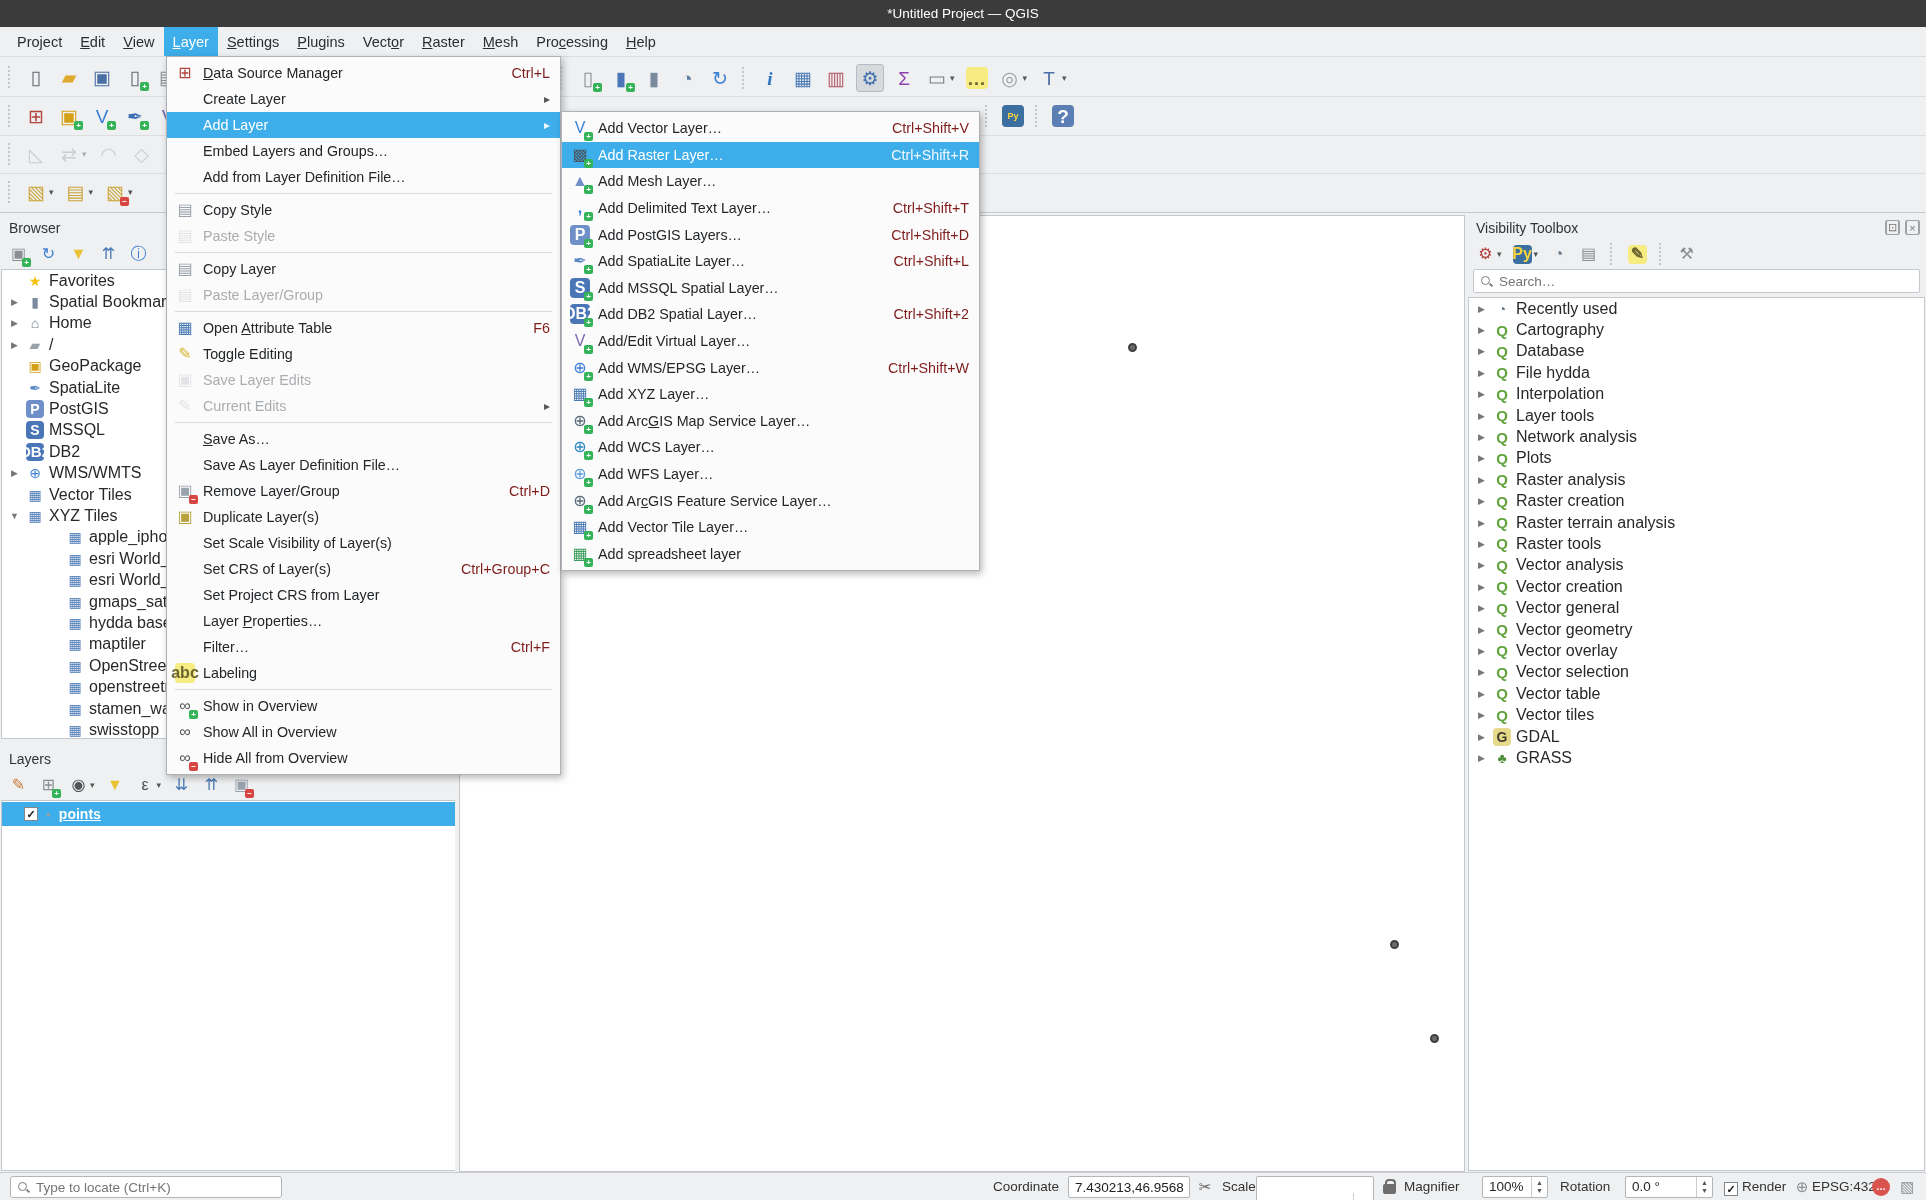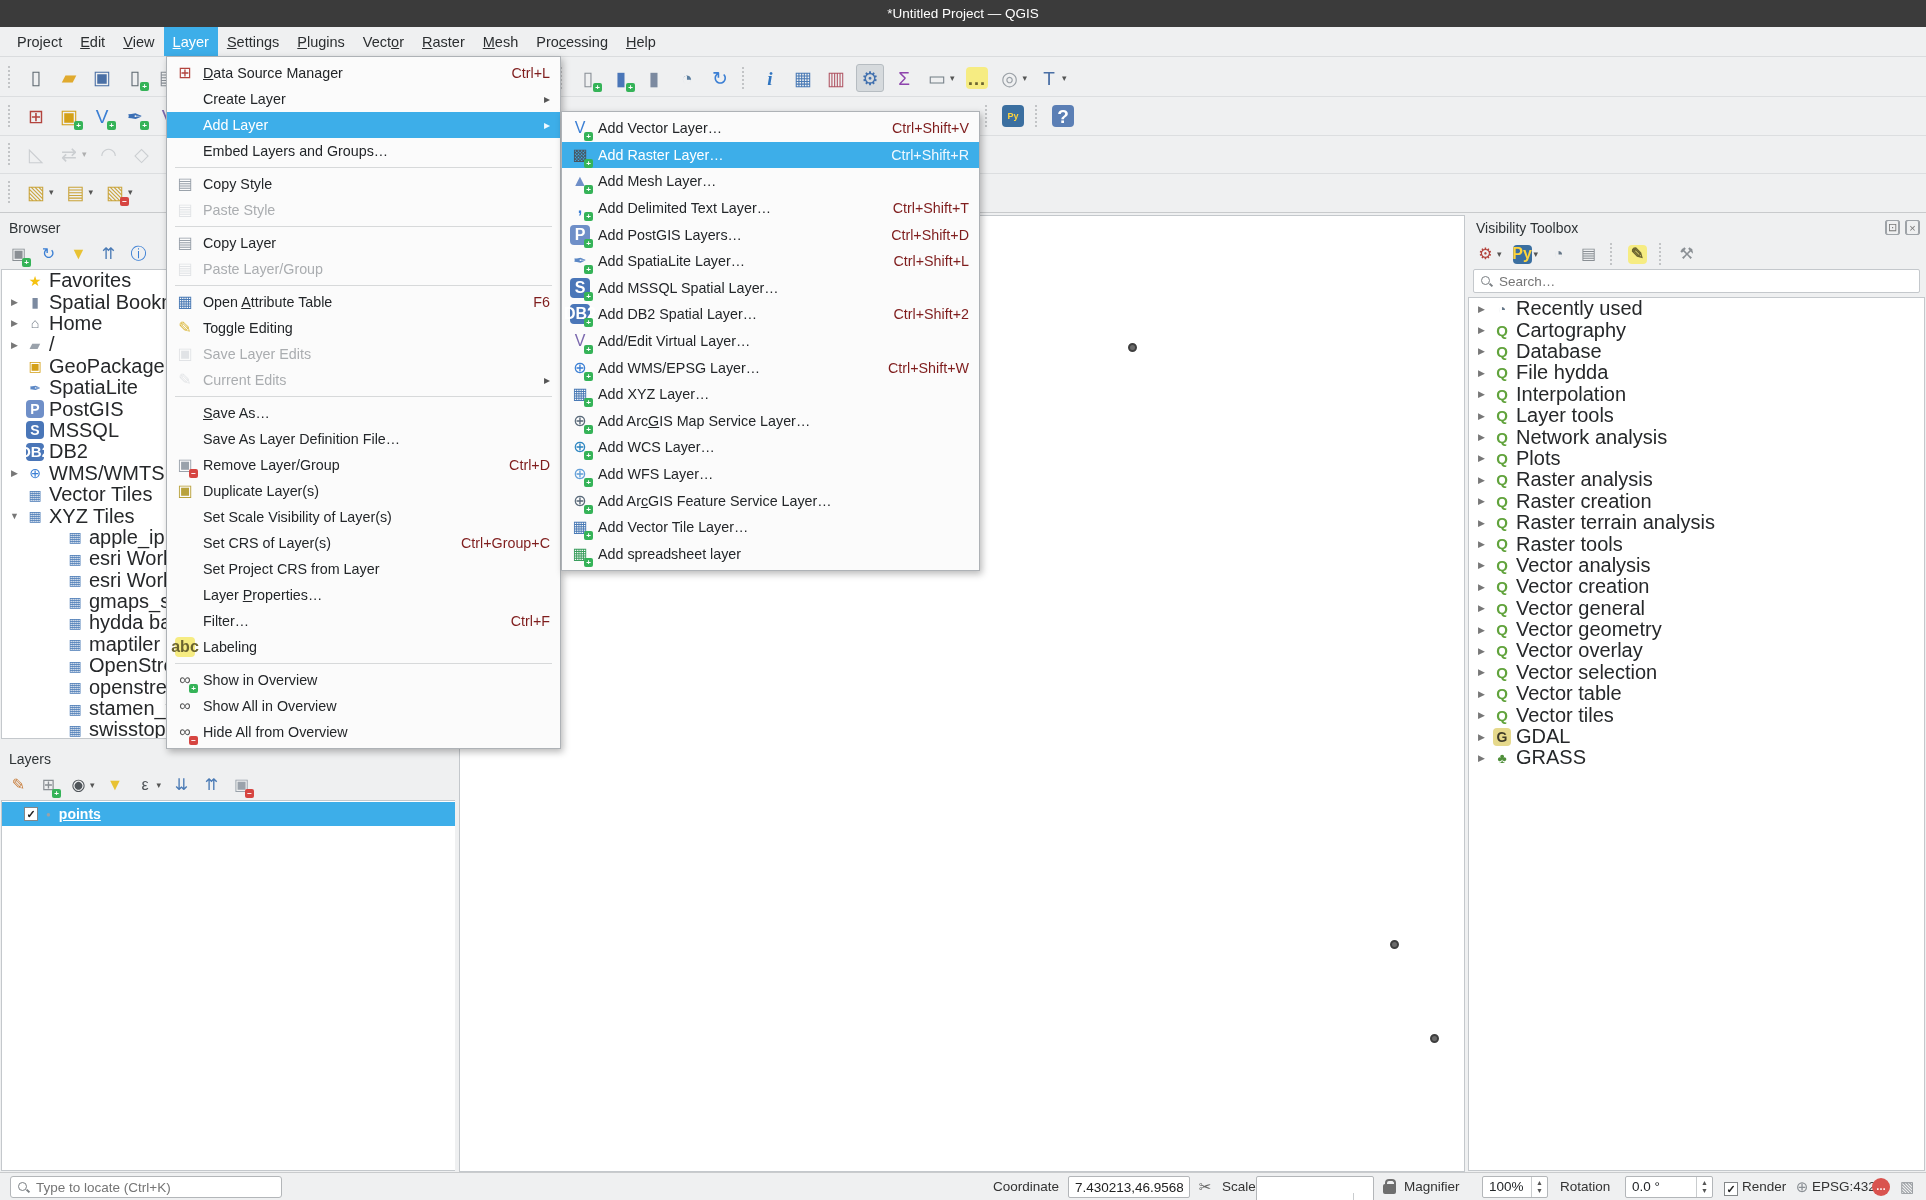--- a/index.html
+++ b/index.html
@@ -43,21 +43,21 @@
 .ptools .ic{width:19px;height:19px;font-size:16px}
 .tree-box{position:absolute;left:1px;right:1px;bottom:1px;background:#fff;border:1px solid #c4c8cc;overflow:hidden}
 .phicons{position:absolute;right:6px;top:5px;display:flex;gap:5px}
 .phicons span{width:15px;height:15px;border:1px solid #9ea3a8;border-radius:2px;display:flex;align-items:center;justify-content:center;font-size:11px;color:#777}
 
 
 .tnode{display:flex;align-items:center;height:21.4px;padding-left:6px;gap:5px;white-space:nowrap}
 .tnode.d2{padding-left:46px}
 .texp{width:13px;font-size:9px;color:#777;text-align:center;flex:none}
 .tnode .ic{width:18px;height:18px;font-size:15px;flex:none}
-.tlbl{font-size:20px;color:#26282a}
+.tlbl{font-size:16px;color:#26282a}
 
 
 .lrow{height:24px;background:#3daee9;display:flex;align-items:center;gap:8px;padding-left:22px;color:#fff;margin-top:1px}
 .cbx{width:14px;height:14px;background:#fff;border:1px solid #848789;display:flex;align-items:center;justify-content:center;font-size:11px;color:#222;font-weight:bold}
 .psym{font-size:8px;color:#9aa2a8}
 .lname{font-weight:bold;text-decoration:underline;font-size:14px}
 
 
 .psearch{position:absolute;left:6px;right:6px;top:54px;height:24px;background:#fff;border:1px solid #c4c8cc;border-radius:2px;display:flex;align-items:center;gap:6px;padding:0 6px}
 .psearch input,.locate input{border:none;outline:none;flex:1;font-size:13.5px;color:#444;font-family:Liberation Sans, sans-serif;background:transparent}
@@ -648,20 +648,24 @@
     </div>
     <div class="mitem hot">
       <span class="mico"></span>
       <span class="lbl">Add Layer</span>
       <span class="subarrow">▸</span>
     </div>
     <div class="mitem">
       <span class="mico"></span>
       <span class="lbl">Embed Layers and Groups…</span>
     </div>
+    <div class="mitem">
+      <span class="mico"></span>
+      <span class="lbl">Add from Layer Definition File…</span>
+    </div>
     <div class="msep"></div>
     <div class="mitem">
       <span class="mico">
         <span class="ic" style="color: rgb(154, 162, 171); height: 20px; width: 20px; font-size: 16px;">▤</span>
       </span>
       <span class="lbl">Copy Style</span>
     </div>
     <div class="mitem dis">
       <span class="mico">
         <span class="ic" style="color: rgb(195, 200, 205); height: 20px; width: 20px; font-size: 16px;">▤</span>

